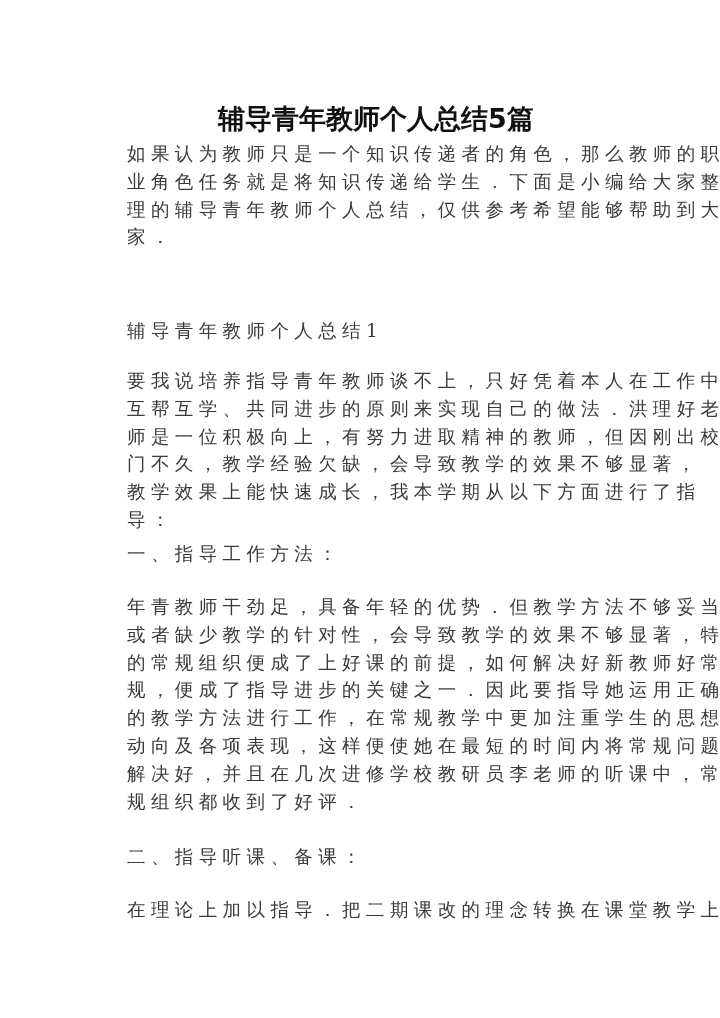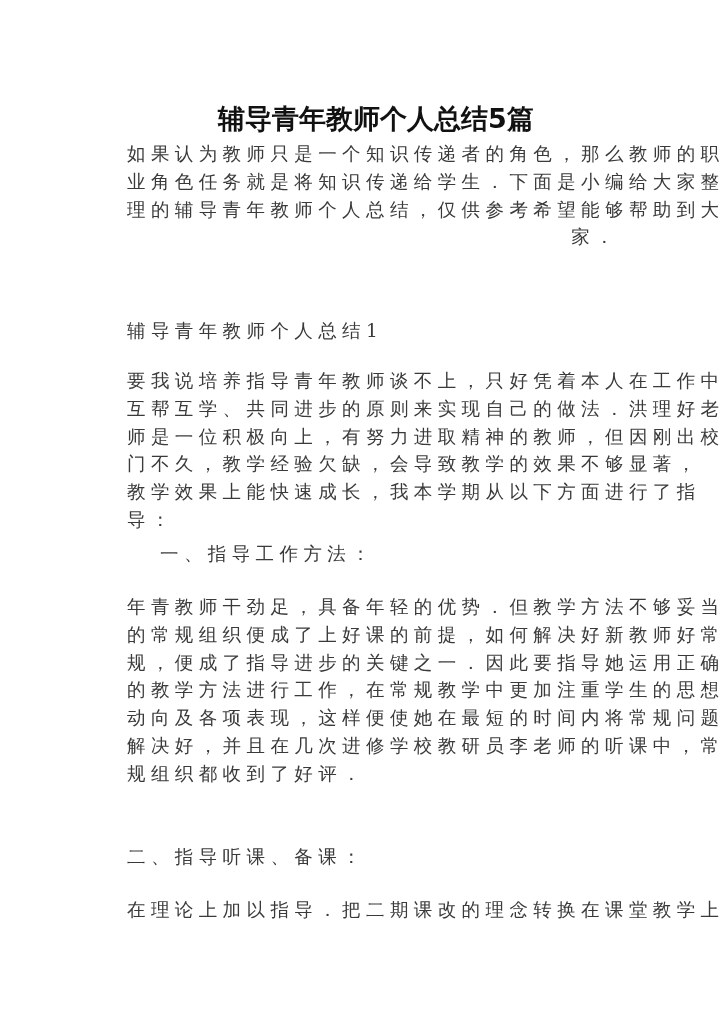--- a/index.html
+++ b/index.html
@@ -12,46 +12,47 @@
     .block { position: absolute; left: 111px; width: 492px; font-size: 18.5px;
              letter-spacing: 5.4px; line-height: 27.8px; color: #3a3a3a; }
     .line { white-space: nowrap; height: 27.8px; }
   </style>
 </head>
 <body>
 
 <div class="page">
   <div class="title">辅导青年教师个人总结5篇</div>
 
-  <div class="block" style="top:140px;text-align:right;">
+  <div class="block" style="top:140px;">
     <div class="line">如果认为教师只是一个知识传递者的角色，那么教师的职</div>
     <div class="line">业角色任务就是将知识传递给学生．下面是小编给大家整</div>
     <div class="line">理的辅导青年教师个人总结，仅供参考希望能够帮助到大</div>
     <div class="line">家．</div>
   </div>
 
   <div class="block" style="top:317px;">
     <div class="line">辅导青年教师个人总结1</div>
   </div>
 
   <div class="block" style="top:367px;">
     <div class="line">要我说培养指导青年教师谈不上，只好凭着本人在工作中</div>
     <div class="line">互帮互学、共同进步的原则来实现自己的做法．洪理好老</div>
     <div class="line">师是一位积极向上，有努力进取精神的教师，但因刚出校</div>
     <div class="line">门不久，教学经验欠缺，会导致教学的效果不够显著，</div>
     <div class="line">教学效果上能快速成长，我本学期从以下方面进行了指</div>
     <div class="line">导：</div>
   </div>
 
-  <div class="block" style="top:540px;margin-left:33px;">
+  <div class="block" style="top:540px;">
     <div class="line">一、指导工作方法：</div>
   </div>
 
   <div class="block" style="top:593px;">
     <div class="line">年青教师干劲足，具备年轻的优势．但教学方法不够妥当，</div>
+    <div class="line">或者缺少教学的针对性，会导致教学的效果不够显著，特</div>
     <div class="line">的常规组织便成了上好课的前提，如何解决好新教师好常</div>
     <div class="line">规，便成了指导进步的关键之一．因此要指导她运用正确</div>
     <div class="line">的教学方法进行工作，在常规教学中更加注重学生的思想</div>
     <div class="line">动向及各项表现，这样便使她在最短的时间内将常规问题</div>
     <div class="line">解决好，并且在几次进修学校教研员李老师的听课中，常</div>
     <div class="line">规组织都收到了好评．</div>
   </div>
 
   <div class="block" style="top:843px;">
     <div class="line">二、指导听课、备课：</div>

